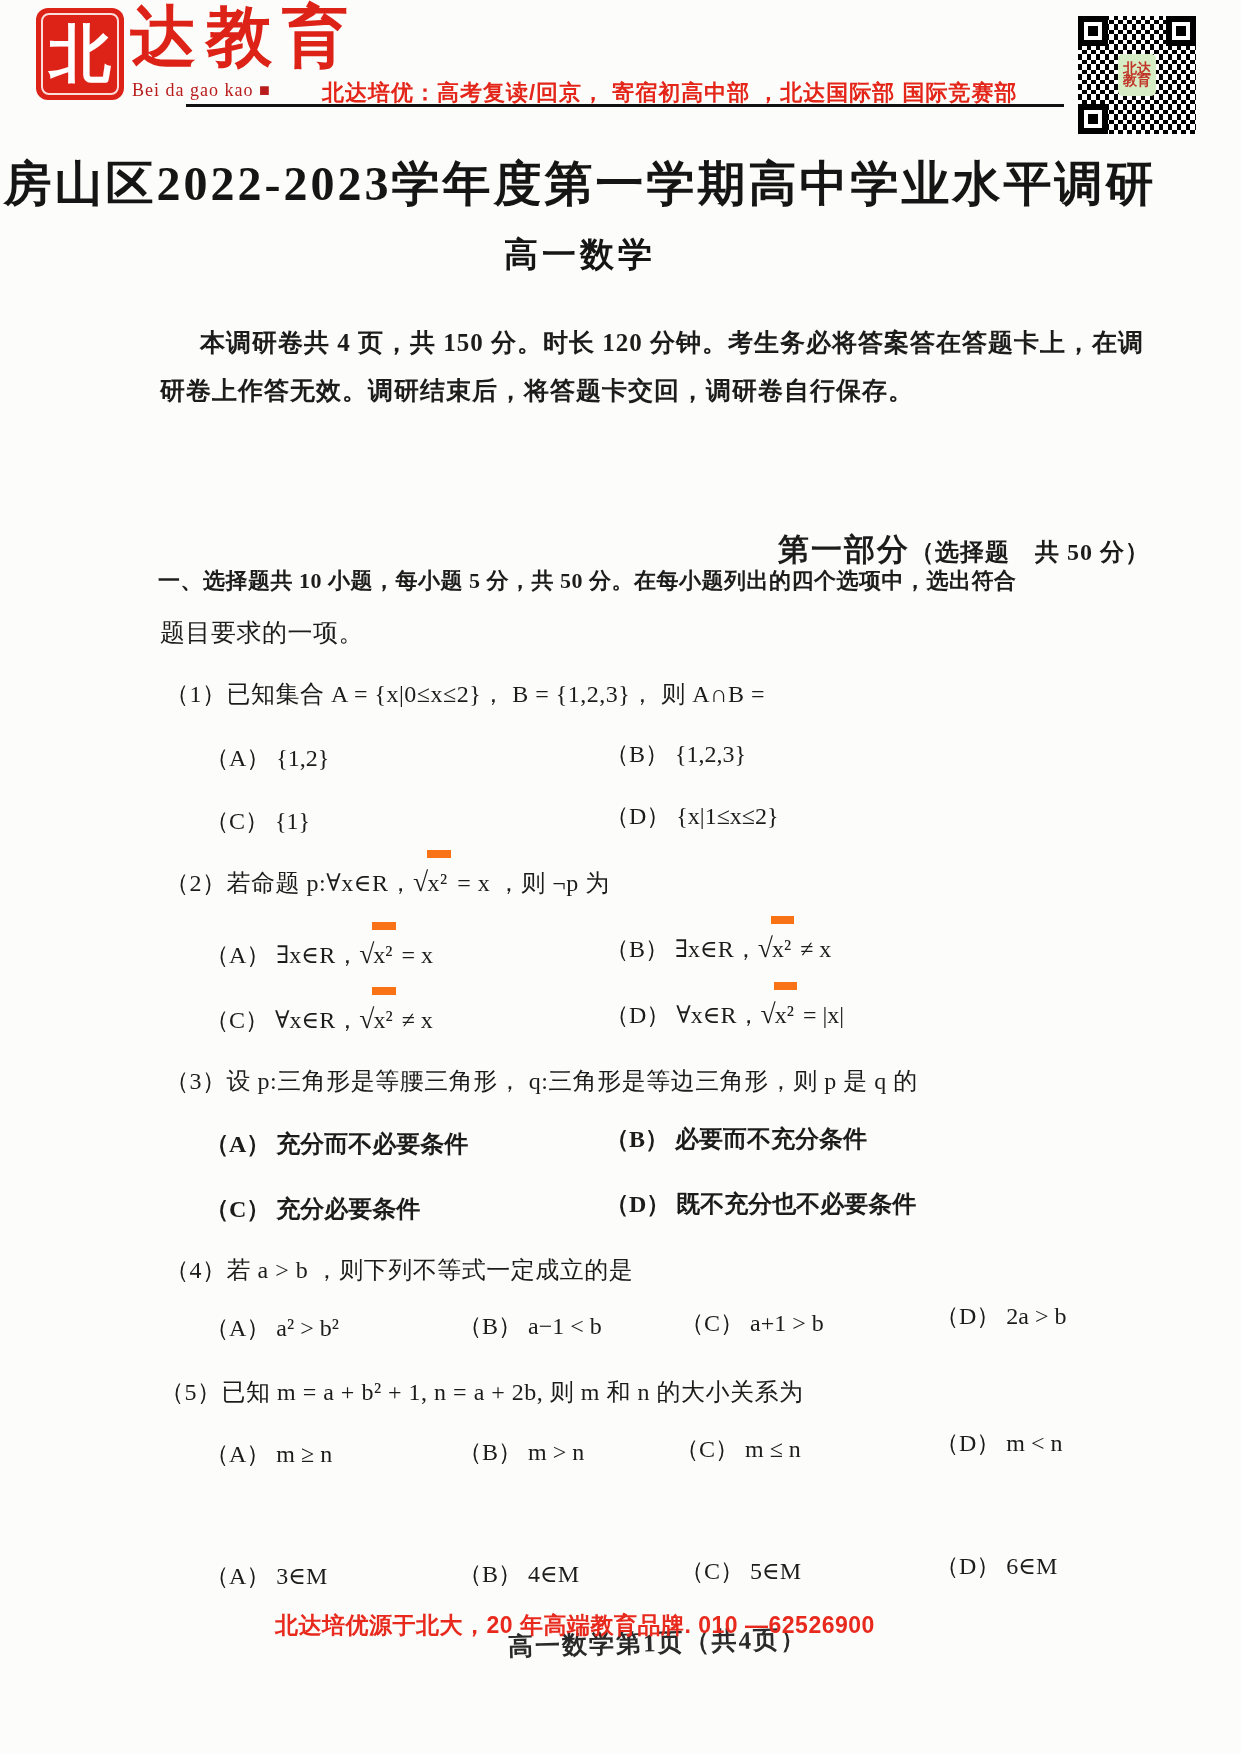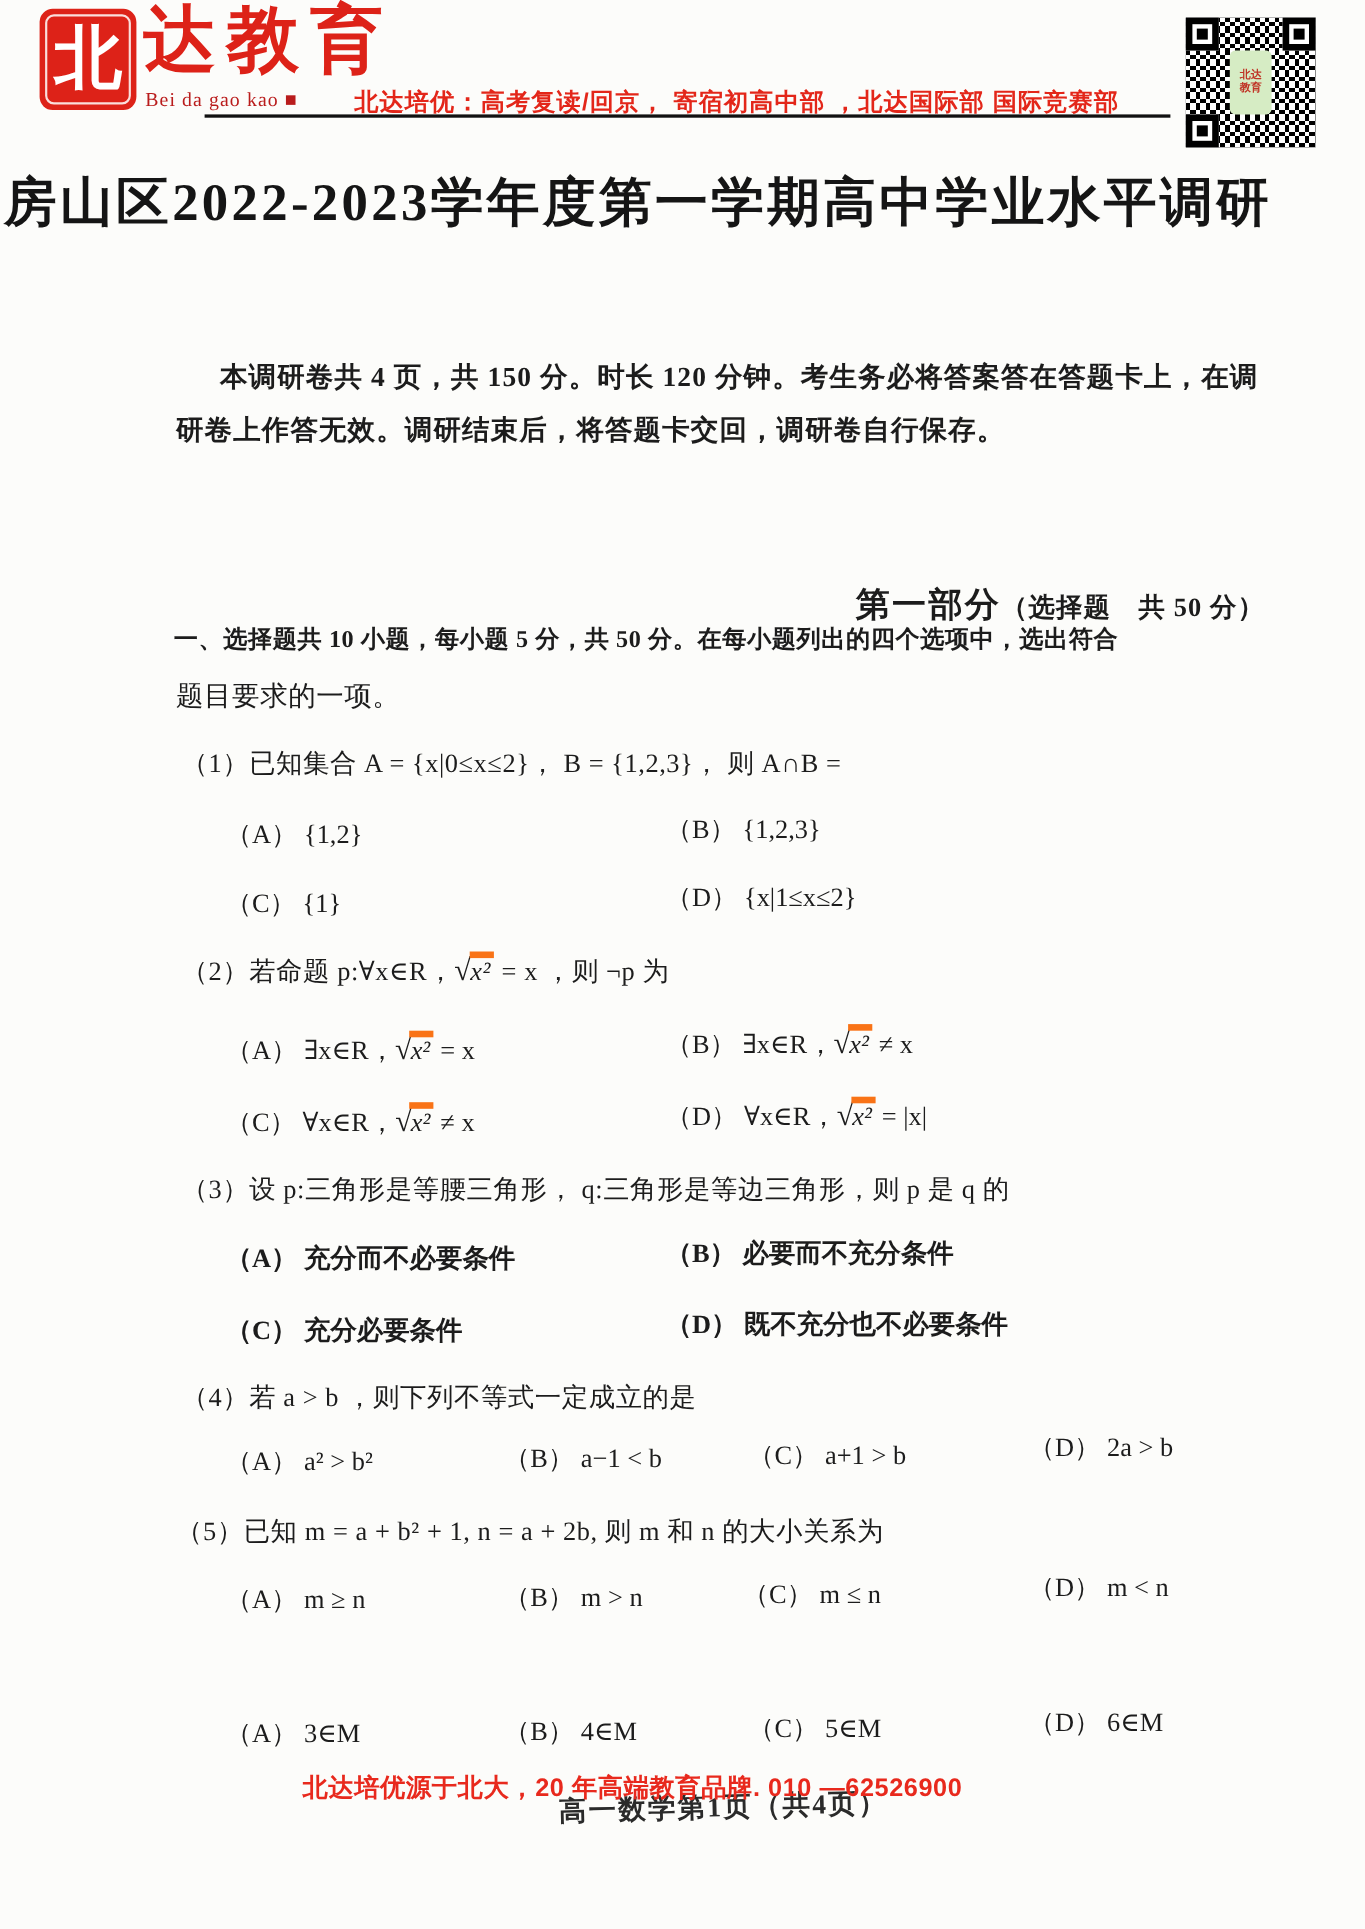--- a/index.html
+++ b/index.html
@@ -62,23 +62,23 @@
     border:6px solid #000;background:#fff;
   }
   .qr-finder::after{
     content:"";position:absolute;inset:4px;background:#000;
   }
   .qr-f-tl{left:0;top:0;}
   .qr-f-tr{right:0;top:0;}
   .qr-f-bl{left:0;bottom:0;}
   .qr-center{
     position:absolute;left:50%;top:50%;transform:translate(-50%,-50%);
-    width:38px;height:58px;background:#d6ecc4;border-radius:5px;
+    width:38px;height:42px;background:#d6ecc4;border-radius:5px;
     display:flex;flex-direction:column;align-items:center;justify-content:center;
-    color:#c03527;font-size:10px;line-height:12px;font-weight:bold;
+    color:#c03527;font-size:14px;line-height:12px;font-weight:bold;
     font-family:"Liberation Serif",serif;
   }
 
   
   .title-1{
     left:0;top:152px;width:1160px;text-align:center;
     font-size:48px;font-weight:bold;letter-spacing:3px;color:#151515;
   }
   .title-2{
     left:0;top:232px;width:1160px;text-align:center;
@@ -99,23 +99,22 @@
   .instr-2{left:160px;top:616px;font-size:25px;font-weight:normal;letter-spacing:.5px;}
 
   
   .stem{font-size:24px;letter-spacing:.5px;white-space:nowrap;}
   .opt{font-size:24px;white-space:nowrap;}
   .opt-label{margin-right:6px;}
   .opt-bold{font-weight:bold;}
   .sqrt{display:inline-block;white-space:nowrap;}
   .sqrt-sign{font-size:1.15em;}
   .sqrt-body{
-    border-top:6px solid #f97316;
-    font-style:italic;
-    padding:0 3px 0 1px;
+    border-top:8px solid #f97316;
+    padding:12px 3px 0 1px;
     margin-left:-2px;
   }
 
   
   .footer-black{
     left:508px;top:1626px;
     font-size:25px;font-weight:bold;color:#2a2a2a;
     transform:rotate(-1.5deg);letter-spacing:2px;z-index:1;
   }
   .footer-red{
@@ -143,20 +142,21 @@
     <div class="qr-finder qr-f-tl"></div>
     <div class="qr-finder qr-f-tr"></div>
     <div class="qr-finder qr-f-bl"></div>
     <div class="qr-center">
       <span>北达</span>
       <span>教育</span>
     </div>
   </div>
 
   <div class="abs title-1">房山区2022-2023学年度第一学期高中学业水平调研</div>
+  <div class="abs title-2">高一数学</div>
 
   <div class="abs intro-1">本调研卷共 4 页，共 150 分。时长 120 分钟。考生务必将答案答在答题卡上，在调</div>
   <div class="abs intro-2">研卷上作答无效。调研结束后，将答题卡交回，调研卷自行保存。</div>
 
   <div class="abs section-line">
     <span class="section-part">第一部分</span><span class="section-sub">（选择题　共 50 分）</span>
   </div>
 
   <div class="abs instr-1">一、选择题共 10 小题，每小题 5 分，共 50 分。在每小题列出的四个选项中，选出符合</div>
   <div class="abs instr-2">题目要求的一项。</div>

